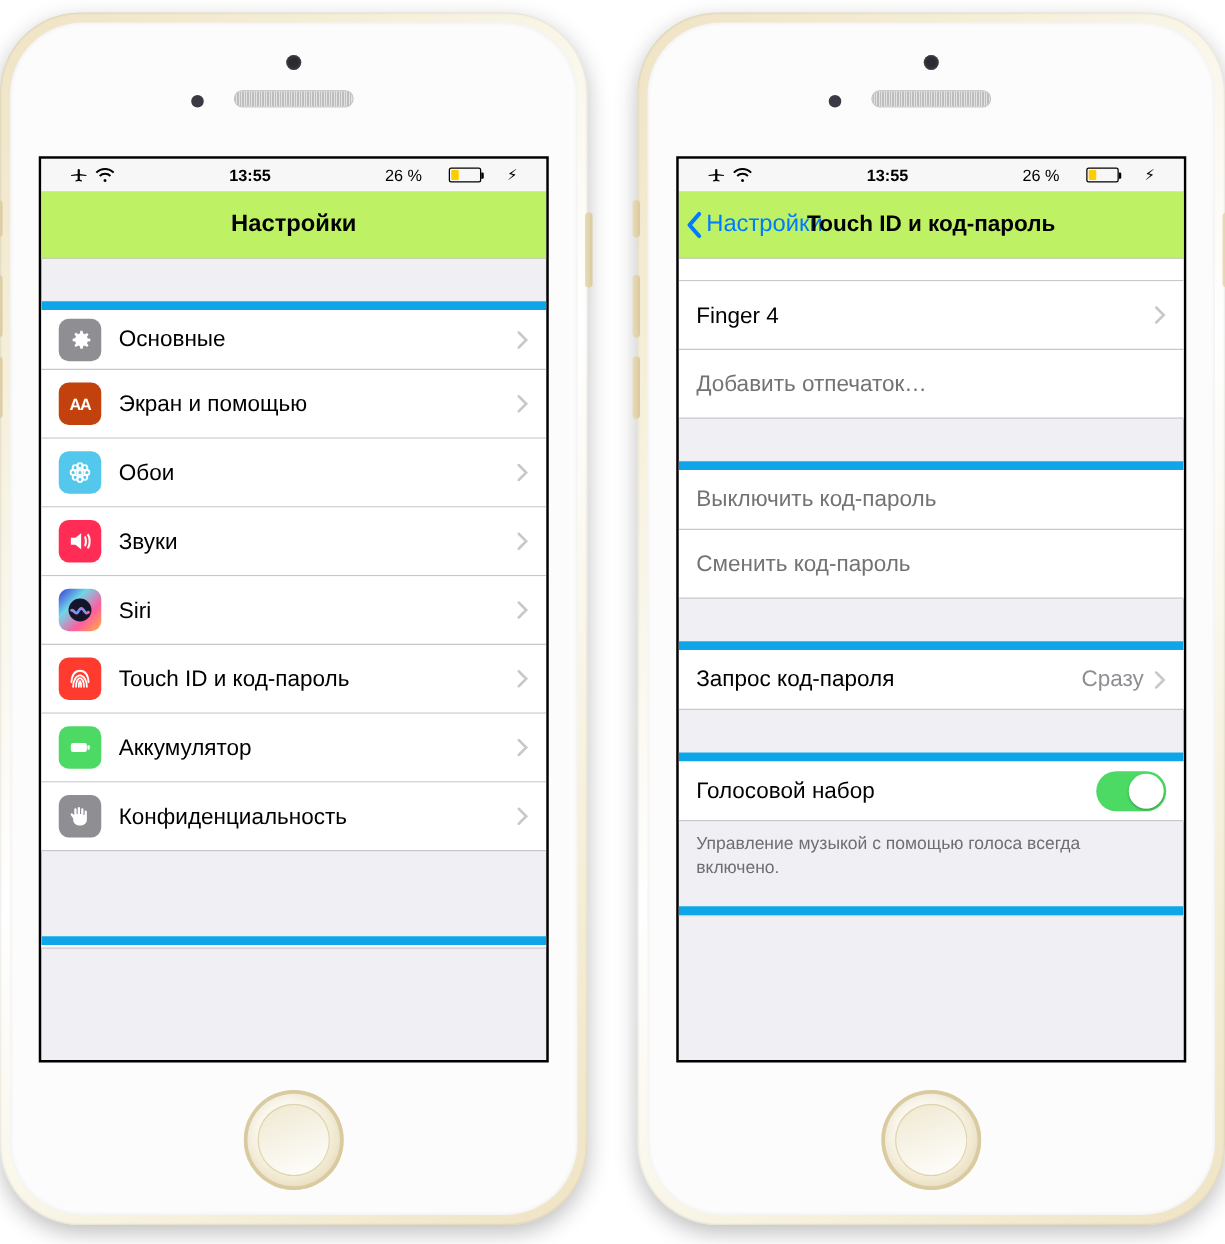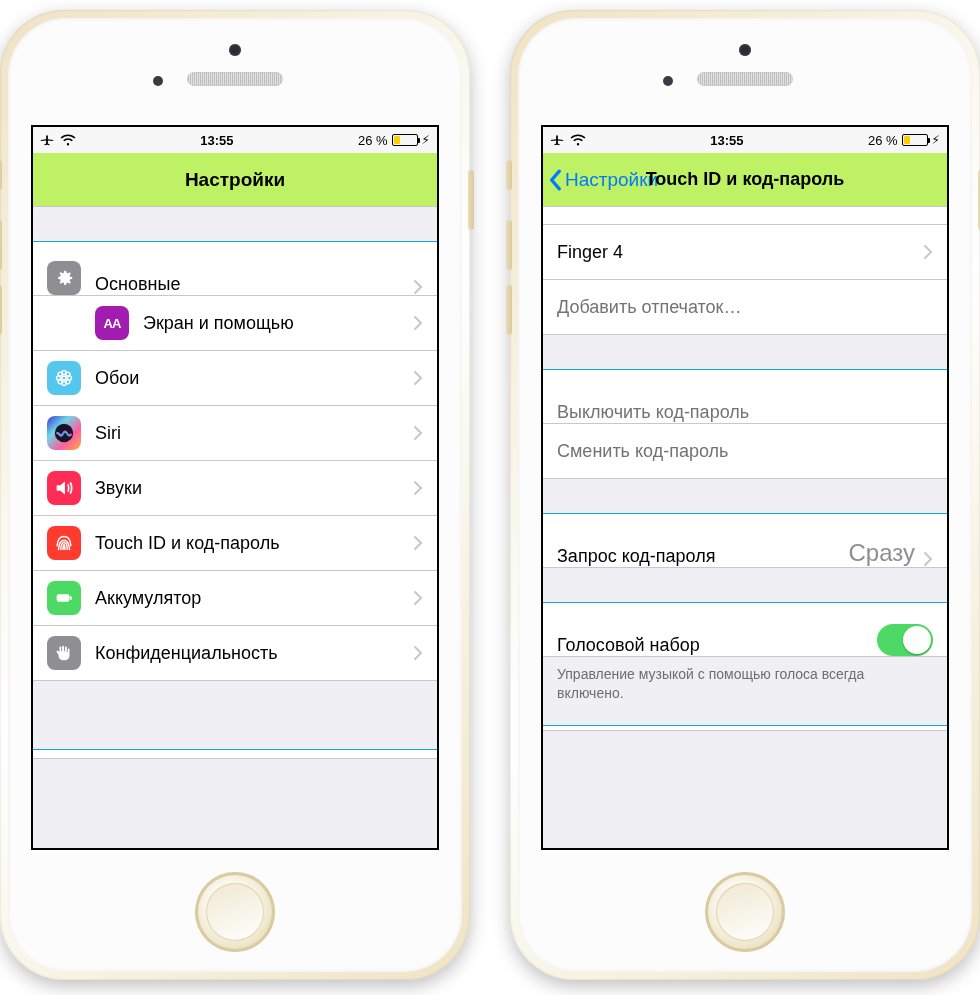--- a/index.html
+++ b/index.html
@@ -67,24 +67,24 @@
     position: absolute;
     left: 31px; right: 31px; top: 115px; bottom: 130px;
     background: #efeff4;
     border: 2px solid #000;
     overflow: hidden;
   }
   
   .statusbar {
     height: 26px; background: #f7f7f7;
     display: flex; align-items: center; justify-content: space-between;
-    padding: 0 7px; font-size: 13px; color: #000;
+    padding: 0 23px; font-size: 13px; color: #000;
   }
   .sb-left { display:flex; align-items:center; gap:6px; }
-  .sb-right { display:flex; align-items:center; gap:4px; }
+  .sb-right { display:flex; align-items:center; gap:21px; }
   .battery {
     width: 26px; height: 12px; border: 1px solid #000; border-radius: 2px;
     position: relative; display: inline-block;
   }
   .battery::after { content:""; position:absolute; right:-3px; top:3px; width:2px; height:5px; background:#000; border-radius:0 1px 1px 0; }
   .battery .fill { position:absolute; left:1px; top:1px; bottom:1px; width:26%; background:#ffcc00; border-radius:1px; }
   .bolt { font-size:12px; }
   
   .navbar {
     height: 54px; background: #bef264; border-bottom: 1px solid #c8c7cc;
@@ -96,30 +96,30 @@
     display: flex; align-items: center; color: #007aff; font-size: 19px;
   }
   .nav-back svg { width: 14px; height: 22px; }
   
   .group-gap { height: 34px; }
   .cell {
     background: #fff; border-bottom: 1px solid #c8c7cc;
     display: flex; align-items: center; height: 55px;
     padding: 0 14px 0 14px; position: relative;
   }
-  .cell.first { border-top: 1px solid #0ea5e9; align-items: flex-end; }
+  .cell.first { border-top: 7px solid #0ea5e9; }
   .cell-partial { height: 18px; background:#fff; border-bottom:1px solid #c8c7cc; display:flex; align-items:flex-end; padding:0 14px; color:#888; overflow:hidden;}
   .iconbox {
     width: 34px; height: 34px; border-radius: 8px; margin-right: 14px;
     display:flex; align-items:center; justify-content:center; flex:none;
     color:#fff;
   }
   .cell-label { font-size: 18px; color:#000; flex: 1; white-space:nowrap; overflow:hidden; text-overflow:ellipsis;}
   .cell-label.blue { color:#737373; }
-  .cell-value { font-size: 24px; color:#8e8e93; margin-right: 8px; }
+  .cell-value { font-size: 18px; color:#8e8e93; margin-right: 8px; }
   .chev { color:#c7c7cc; }
   .chev svg { width:10px; height:16px; display:block;}
   .footer-note { font-size: 14px; color:#6d6d72; padding: 8px 14px 0; line-height: 1.35; }
   
   .toggle {
     width: 56px; height: 32px; border-radius: 16px; background:#4cd964;
     position: relative; flex:none;
   }
   .toggle::after {
     content:""; position:absolute; right:2px; top:2px; width:28px; height:28px;
@@ -184,21 +184,21 @@
             </svg>
           </span>
           <span class="cell-label">Основные</span>
           <span class="chev">
             <svg viewBox="0 0 10 16">
               <path fill="none" stroke="#c7c7cc" stroke-width="2" stroke-linecap="round" d="M2 2l6 6-6 6"></path>
             </svg>
           </span>
         </div>
         <div class="cell">
-          <span class="iconbox" style="background:#a21caf;margin-left:48px;">
+          <span class="iconbox" style="background:#c2410c;">
             <span style="color:#fff;font-weight:600;font-size:13px;letter-spacing:-1px;">AA</span>
           </span>
           <span class="cell-label">Экран и помощью</span>
           <span class="chev">
             <svg viewBox="0 0 10 16">
               <path fill="none" stroke="#c7c7cc" stroke-width="2" stroke-linecap="round" d="M2 2l6 6-6 6"></path>
             </svg>
           </span>
         </div>
         <div class="cell">
@@ -218,48 +218,48 @@
             </svg>
           </span>
           <span class="cell-label">Обои</span>
           <span class="chev">
             <svg viewBox="0 0 10 16">
               <path fill="none" stroke="#c7c7cc" stroke-width="2" stroke-linecap="round" d="M2 2l6 6-6 6"></path>
             </svg>
           </span>
         </div>
         <div class="cell">
+          <span class="iconbox" style="background:#ff2d55;">
+            <svg viewBox="0 0 24 24">
+              <path fill="#fff" d="M4 9v6h4l5 4V5L8 9H4z"></path>
+              <path fill="none" stroke="#fff" stroke-width="1.8" d="M16 8c1.5 1 1.5 7 0 8M18.5 6c2.5 2 2.5 10 0 12"></path>
+            </svg>
+          </span>
+          <span class="cell-label">Звуки</span>
+          <span class="chev">
+            <svg viewBox="0 0 10 16">
+              <path fill="none" stroke="#c7c7cc" stroke-width="2" stroke-linecap="round" d="M2 2l6 6-6 6"></path>
+            </svg>
+          </span>
+        </div>
+        <div class="cell">
           <span class="iconbox" style="background:linear-gradient(135deg,#3a3ad6,#6fd6e8,#ff5ea0,#ffb03a);">
             <svg viewBox="0 0 24 24">
               <defs>
                 <radialGradient id="sg" cx="50%" cy="50%" r="60%">
                   <stop offset="0%" stop-color="#8b6bff"></stop>
                   <stop offset="50%" stop-color="#3db7ff"></stop>
                   <stop offset="100%" stop-color="#ff5ea0"></stop>
                 </radialGradient>
               </defs>
               <circle cx="12" cy="12" r="10" fill="#14142b"></circle>
               <path fill="none" stroke="url(#sg)" stroke-width="2.4" d="M4 13c2-3 4 4 6 1s3-5 5-2 3 4 5 1"></path>
             </svg>
           </span>
           <span class="cell-label">Siri</span>
-          <span class="chev">
-            <svg viewBox="0 0 10 16">
-              <path fill="none" stroke="#c7c7cc" stroke-width="2" stroke-linecap="round" d="M2 2l6 6-6 6"></path>
-            </svg>
-          </span>
-        </div>
-        <div class="cell">
-          <span class="iconbox" style="background:#ff2d55;">
-            <svg viewBox="0 0 24 24">
-              <path fill="#fff" d="M4 9v6h4l5 4V5L8 9H4z"></path>
-              <path fill="none" stroke="#fff" stroke-width="1.8" d="M16 8c1.5 1 1.5 7 0 8M18.5 6c2.5 2 2.5 10 0 12"></path>
-            </svg>
-          </span>
-          <span class="cell-label">Звуки</span>
           <span class="chev">
             <svg viewBox="0 0 10 16">
               <path fill="none" stroke="#c7c7cc" stroke-width="2" stroke-linecap="round" d="M2 2l6 6-6 6"></path>
             </svg>
           </span>
         </div>
         <div class="cell">
           <span class="iconbox" style="background:#ff3b30;">
             <svg viewBox="0 0 24 24">
               <g fill="none" stroke="#fff" stroke-width="1.6" stroke-linecap="round">

